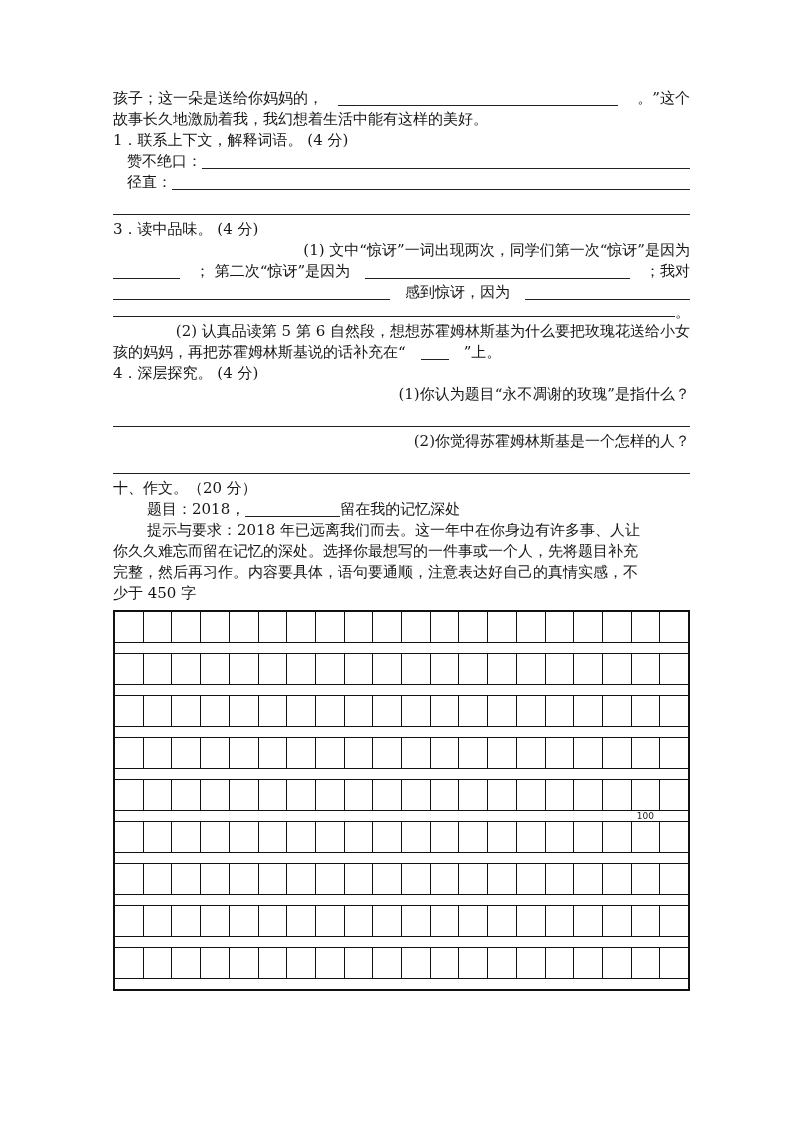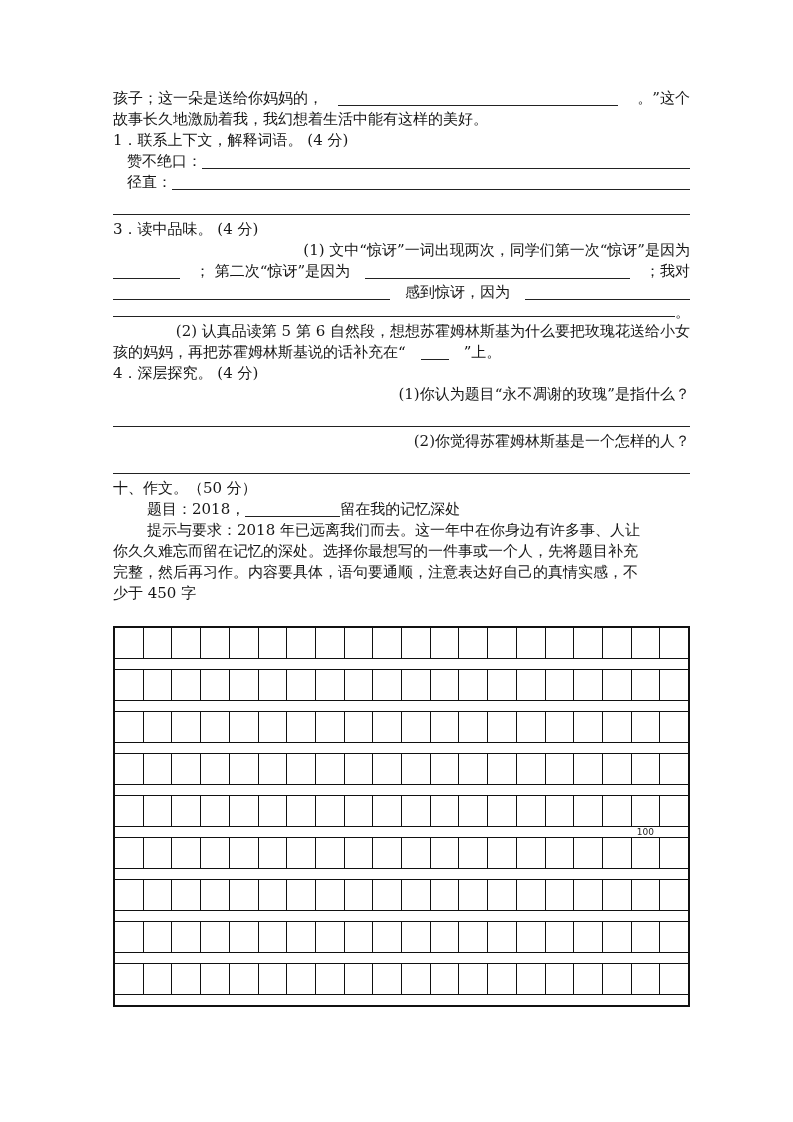--- a/index.html
+++ b/index.html
@@ -21,21 +21,21 @@
   .indent-two{padding-left:34px;}
   .seg-t{white-space:pre;flex:0 0 auto;}
   .seg-u{display:inline-block;border-bottom:1px solid #222;height:4px;margin-bottom:3px;flex:0 0 auto;}
   .seg-f{border-bottom:1px solid #222;height:4px;margin-bottom:3px;flex:1 1 auto;}
   .gapline{height:12px;}
   .ruleline{height:14px;display:flex;align-items:flex-end;}
   .ruleline .rulebar{flex:1 1 auto;border-bottom:1px solid #222;height:4px;margin-bottom:4px;}
   .ruleline.with-period{height:18px;font-size:15px;line-height:18px;}
   .ruleline .period{flex:0 0 auto;white-space:pre;}
   
-  .grid{border:2px solid #111;margin-top:22px;}
+  .grid{border:2px solid #111;margin-top:6px;}
   .crow{display:flex;height:30px;border-bottom:1px solid #111;}
   .ccell{flex:1 1 auto;border-right:1px solid #111;}
   .ccell:last-child{border-right:none;}
   .srow{height:10px;border-bottom:1px solid #111;position:relative;}
   .srow.last{border-bottom:none;}
   .counter{
     position:absolute;right:34px;top:0;font-size:9px;line-height:10px;
     font-family:"DejaVu Sans","Liberation Sans",sans-serif;color:#222;
   }
 </style>
@@ -67,21 +67,21 @@
       <div class="dline indent-half"><span class="seg-t">(1)你认为题目“永不凋谢的玫瑰”是指什么？</span></div>
       <div class="gapline"></div>
       <div class="ruleline">
         <span class="rulebar"></span>
       </div>
       <div class="dline indent-half"><span class="seg-t">(2)你觉得苏霍姆林斯基是一个怎样的人？</span></div>
       <div class="gapline"></div>
       <div class="ruleline">
         <span class="rulebar"></span>
       </div>
-      <div class="dline indent-none"><span class="seg-t">十、作文。（50 分）</span></div>
+      <div class="dline indent-none"><span class="seg-t">十、作文。（20 分）</span></div>
       <div class="dline indent-two"><span class="seg-t">题目：2018，</span><span class="seg-u" style="width: 95px;"></span><span class="seg-t">留在我的记忆深处</span></div>
       <div class="dline indent-two"><span class="seg-t">提示与要求：2018 年已远离我们而去。这一年中在你身边有许多事、人让</span></div>
       <div class="dline indent-none"><span class="seg-t">你久久难忘而留在记忆的深处。选择你最想写的一件事或一个人，先将题目补充</span></div>
       <div class="dline indent-none"><span class="seg-t">完整，然后再习作。内容要具体，语句要通顺，注意表达好自己的真情实感，不</span></div>
       <div class="dline indent-none"><span class="seg-t">少于 450 字</span></div>
     </div>
   <div id="grid" class="grid">
       <div class="crow">
         <div class="ccell"></div>
         <div class="ccell"></div>

